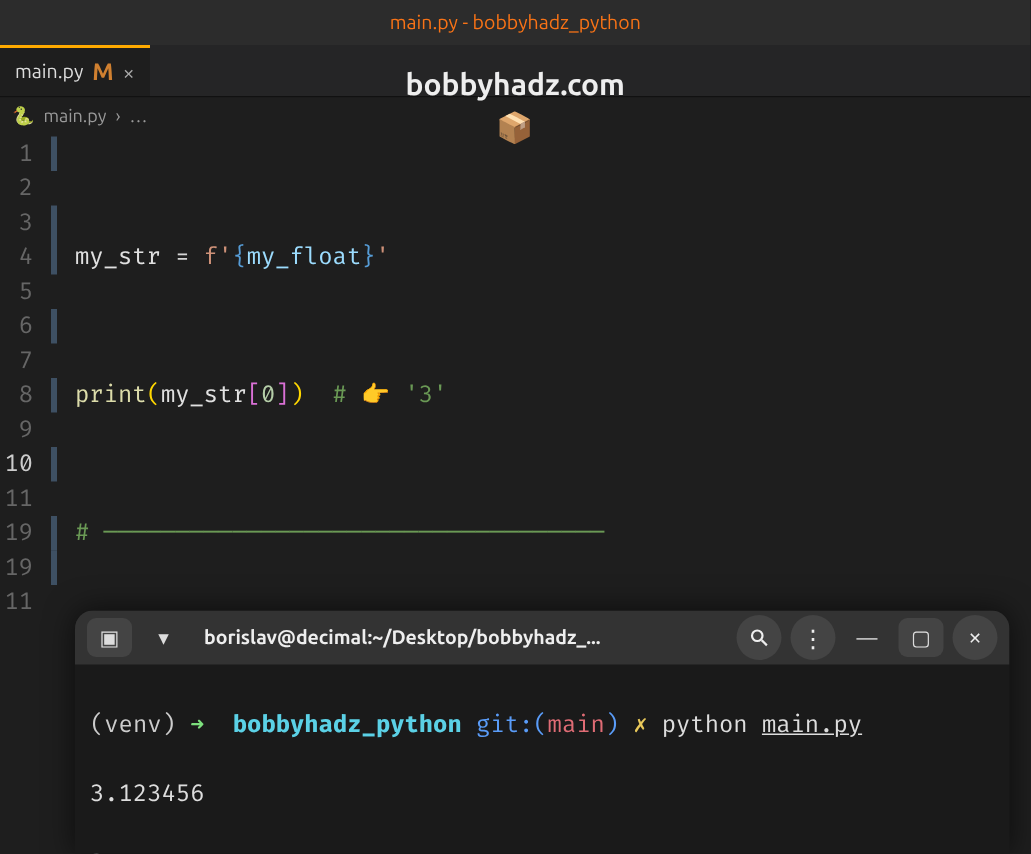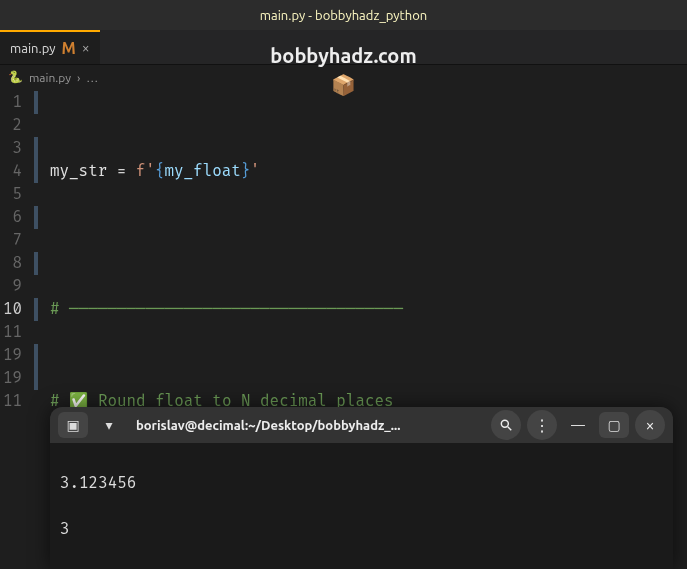--- a/index.html
+++ b/index.html
@@ -12,21 +12,21 @@
     position: relative;
   }
   .topbar {
     height: 30px;
     background: #2c2c2c;
     display: flex;
     align-items: center;
     justify-content: center;
     position: relative;
   }
-  .topbar .app-title { color: #fef9c3; font-size: 13px; position:absolute; left:50%; transform:translateX(-50%); white-space:nowrap;}
+  .topbar .app-title { color: #f97316; font-size: 13px; position:absolute; left:50%; transform:translateX(-50%); white-space:nowrap;}
   .tabbar {
     height: 35px;
     background: #252526;
     display: flex;
     border-bottom: 1px solid #111;
   }
   .tab {
     display: flex; align-items: center;
     padding: 0 10px;
     background: #1e1e1e;
@@ -165,20 +165,21 @@
       <div></div>
       <div class="off"></div>
       <div></div>
       <div></div>
       <div class="off"></div>
   </div>
   <div class="code">
 <div> </div>
 <div><span class="c-var">my_str </span><span class="c-op">= </span><span class="c-fstr">f</span><span class="c-str">'</span><span class="c-fbrace">{</span><span class="c-fexpr">my_float</span><span class="c-fbrace">}</span><span class="c-str">'</span></div>
 <div> </div>
+<div><span class="c-func">print</span><span class="c-punc">(</span><span class="c-var">my_str</span><span class="c-punc2">[</span><span class="c-idx">0</span><span class="c-punc2">]</span><span class="c-punc">)</span><span class="c-cmt">  # 👉 '3'</span></div>
 <div> </div>
 <div><span class="c-cmt"># ───────────────────────────────────</span></div>
 <div> </div>
 <div><span class="c-cmt"># ✅ Round float to N decimal places</span></div>
 
 
 
 
   </div>
 </div>
@@ -194,18 +195,19 @@
           <circle cx="10" cy="10" r="6"></circle>
           <line x1="15" y1="15" x2="21" y2="21"></line>
         </svg>
       </div>
     <div class="th-round">⋮</div>
     <div class="th-btn">—</div>
     <div class="th-btn boxed">▢</div>
     <div class="th-round">×</div>
   </div>
   <div class="term-body">
+<div><span class="t-venv">(venv) </span><span class="t-arrow">➜  </span><span class="t-dir">bobbyhadz_python </span><span class="t-git">git:</span><span class="t-paren">(</span><span class="t-branch">main</span><span class="t-paren">) </span><span class="t-x">✗ </span><span class="t-cmd">python </span><span class="t-file">main.py</span></div>
 <div>3.123456</div>
 <div>3</div>
 
 
   </div>
 </div>
 
 </body></html>

